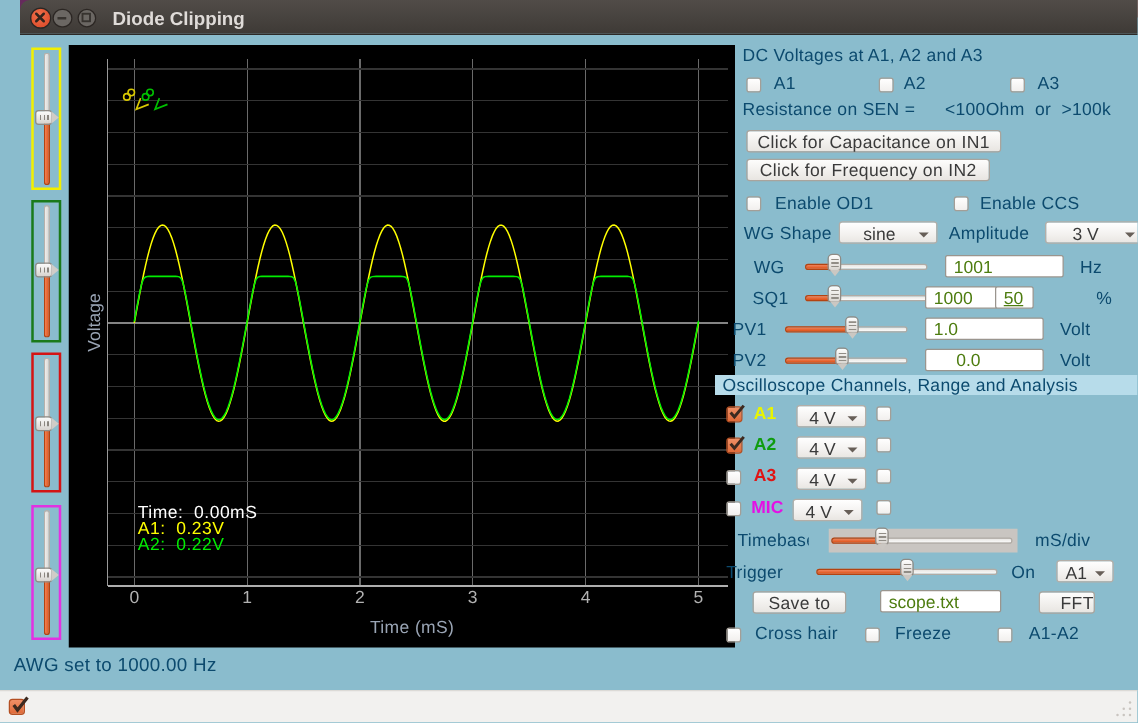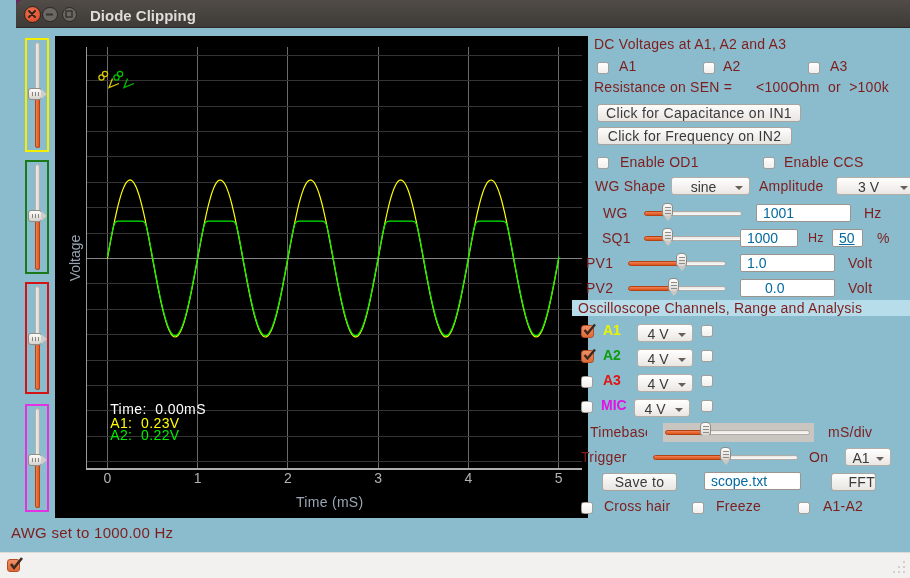--- a/index.html
+++ b/index.html
@@ -27,27 +27,27 @@
 
 .vsbox { position:absolute; width:24px; height:115px; }
 .vtrack { position:absolute; left:8px; top:2px; width:5px; border-radius:2.5px; background:linear-gradient(90deg,#efedeb,#d9d6d2); border:1px solid #b5b1ac; border-bottom:none; }
 .vfill { position:absolute; left:8px; width:5px; border-radius:2.5px; background:linear-gradient(90deg,#f08050,#e2571f); border:1px solid #b34312; border-top:none; }
 .vhandle { position:absolute; left:1px; width:19px; height:12px; }
 .vhbody { position:absolute; left:0; top:0; width:14px; height:12px; border-radius:3px; background:linear-gradient(#fbfbfa,#d7d3ce); border:1px solid #8f8b85; }
 .vhtip { position:absolute; left:13px; top:1px; width:0; height:0; border-top:5px solid transparent; border-bottom:5px solid transparent; border-left:6px solid #d0ccc7; }
 .vgrip { position:absolute; left:4px; top:4px; width:8px; height:4px;
   background:repeating-linear-gradient(90deg,#8a867f 0 1px,transparent 1px 3px); }
 
-.lbl { position:absolute; font-size:14px; letter-spacing:0.25px; color:#7f1d1d; white-space:nowrap; }
+.lbl { position:absolute; font-size:14px; letter-spacing:0.25px; color:#0c4a6e; white-space:nowrap; }
 .cb { position:absolute; width:12px; height:12px; background:linear-gradient(#fff,#f1efed); border:1px solid #a39e97; border-radius:2.5px; }
 .cbc { position:absolute; width:13px; height:13px; background:linear-gradient(#ef9067,#e06a38); border:1px solid #b44f22; border-radius:3px; }
 .cbc svg { position:absolute; left:0px; top:-3px; overflow:visible; }
 .btn { position:absolute; height:18px; background:linear-gradient(#fdfdfc,#e8e5e1); border:1px solid #a9a49d; border-radius:3px;
   font-size:14px; letter-spacing:0.3px; color:#3a3a3a; text-align:center; line-height:17px; }
-.field { position:absolute; height:18px; background:#fff; border:1px solid #9a958e; border-radius:2px; font-size:14px; color:#0369a1; line-height:17px; padding-left:6px; }
+.field { position:absolute; height:18px; background:#fff; border:1px solid #9a958e; border-radius:2px; font-size:14px; color:#4d7c0f; line-height:17px; padding-left:6px; }
 .combo { position:absolute; height:18px; background:linear-gradient(#fff,#f3f1ef 60%,#e9e6e2); border:1px solid #b3aea8; border-radius:3px; font-size:14px; color:#3a3a3a; }
 .combo span { position:absolute; left:0; right:14px; text-align:center; top:1px; }
 .combo i { position:absolute; right:6px; top:8px; width:0; height:0; border-left:4px solid transparent; border-right:4px solid transparent; border-top:4.5px solid #675f58; }
 
 .hslider { position:absolute; height:16px; }
 .htrack { position:absolute; top:5px; width:100%; height:5px; border-radius:2.5px; background:linear-gradient(#e8e6e3,#fbfbfa); border:1px solid #b0aba5; }
 .hfill { position:absolute; top:5px; left:0; height:5px; border-radius:2.5px 0 0 2.5px; background:linear-gradient(#f0835a,#dd5016); border:1px solid #b34312; }
 .hhandle { position:absolute; top:-3px; width:11px; height:19px; }
 .hhbody { position:absolute; left:0; top:0; width:11px; height:14px; border-radius:4px 4px 3px 3px; background:linear-gradient(#fdfdfc,#d9d5d0); border:1px solid #8f8b85; }
 .hhtip { position:absolute; left:1.5px; top:13px; width:0; height:0; border-left:4px solid transparent; border-right:4px solid transparent; border-top:5px solid #cbc7c2; }
@@ -217,21 +217,21 @@
       <div class="hfill" style="width:23px;"></div>
       <div class="hhandle" style="left:18px;">
         <div class="hhbody"></div>
         <div class="hhtip"></div>
         <div class="hgrip"></div>
       </div>
     </div>
   </div>
 <div class="field" style="left:740px;top:229px;width:58px;">1000</div>
 <div class="lbl" style="left:808px;top:231px;font-size:12.5px;">Hz</div>
-<div class="field" style="left:832px;top:229px;width:31px;text-decoration:underline;">50</div>
+<div class="field" style="left:796px;top:229px;width:31px;text-decoration:underline;">50</div>
 <div class="lbl" style="left:877px;top:230px;">%</div>
 <div class="lbl" style="left:586px;top:255px;">PV1</div>
 <div class="hslider" style="left:628px;top:256px;width:98px;">
     <div class="htrack"></div>
     <div class="hfill" style="width:53px;"></div>
     <div class="hhandle" style="left:48px;">
       <div class="hhbody"></div>
       <div class="hhtip"></div>
       <div class="hgrip"></div>
     </div>

